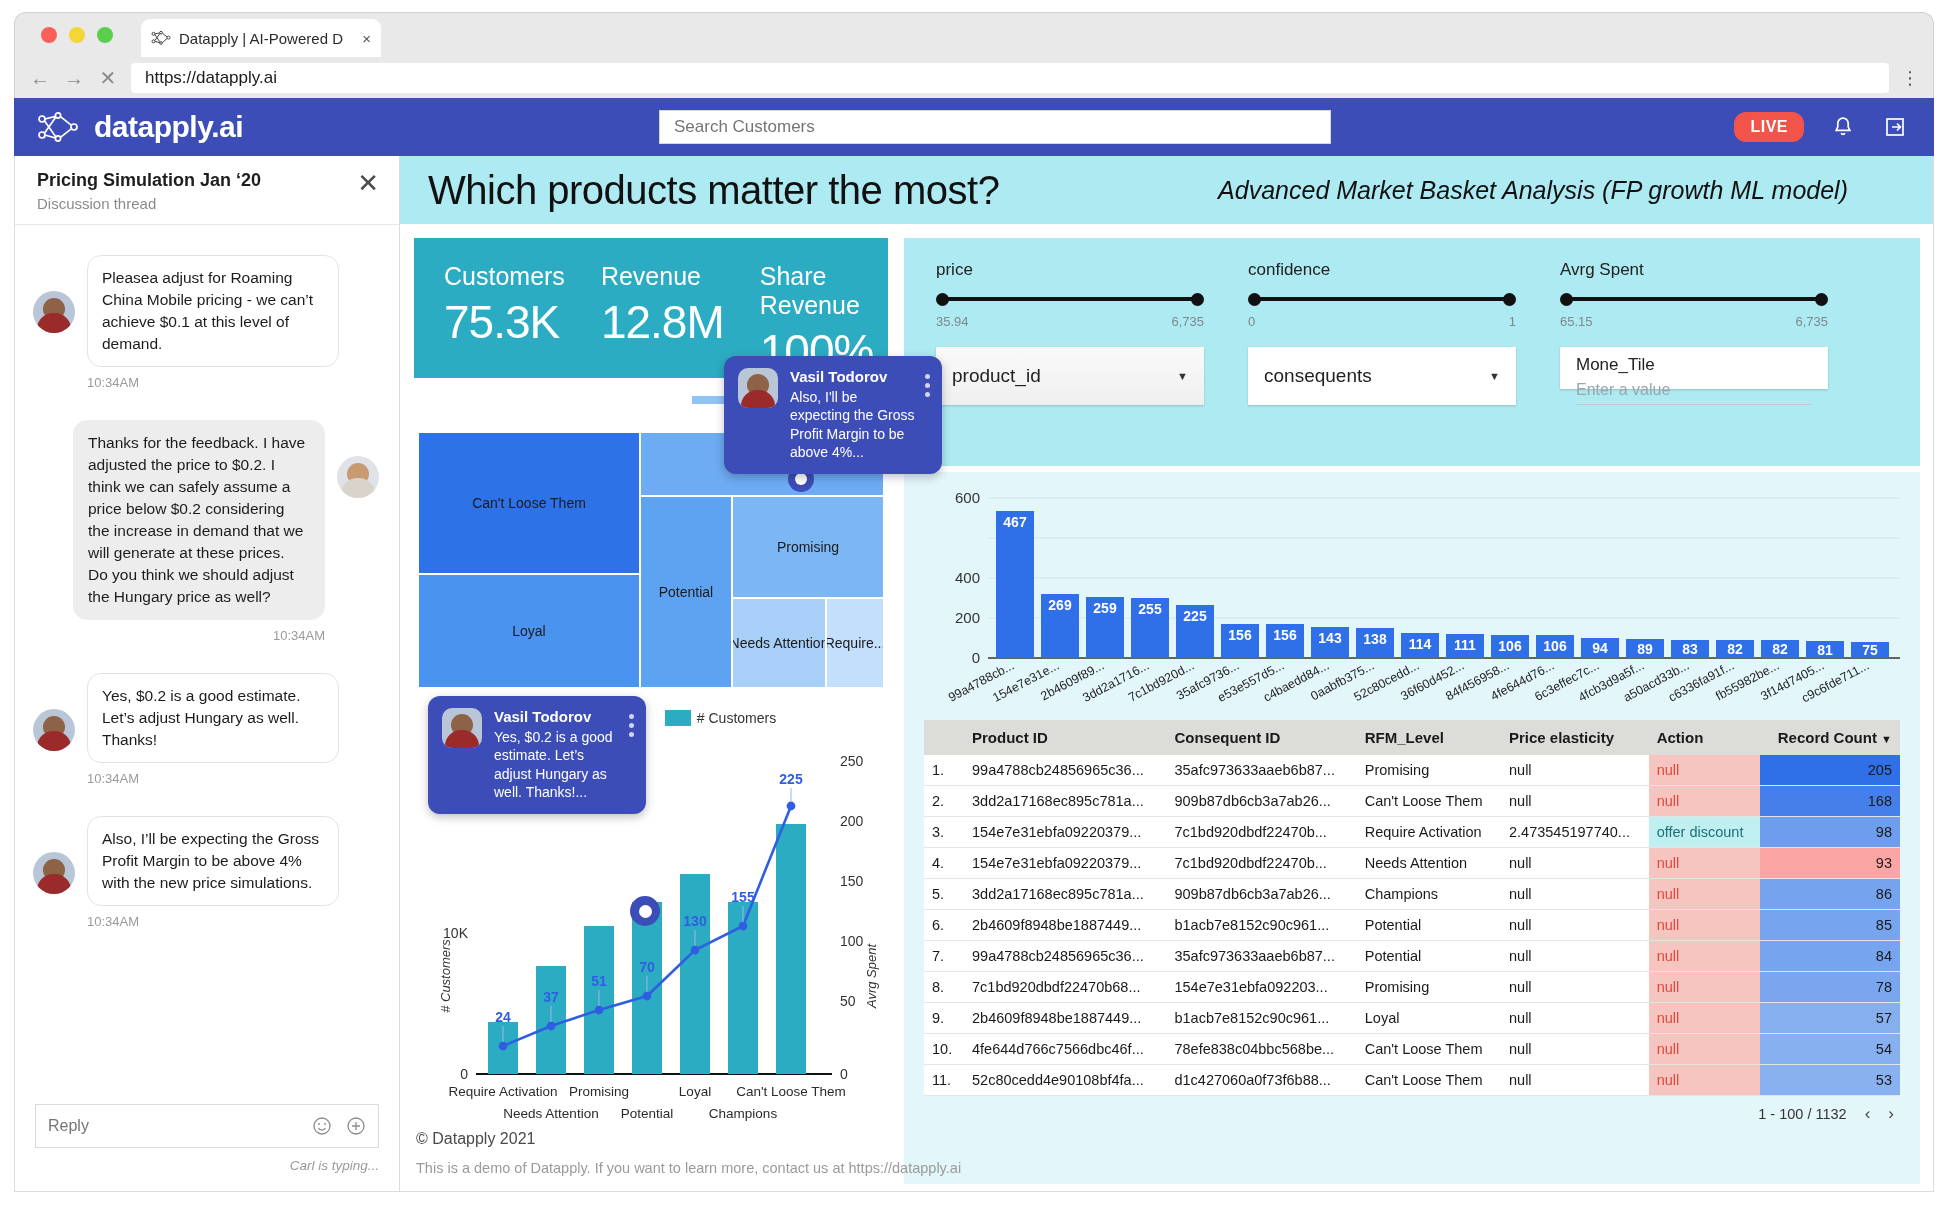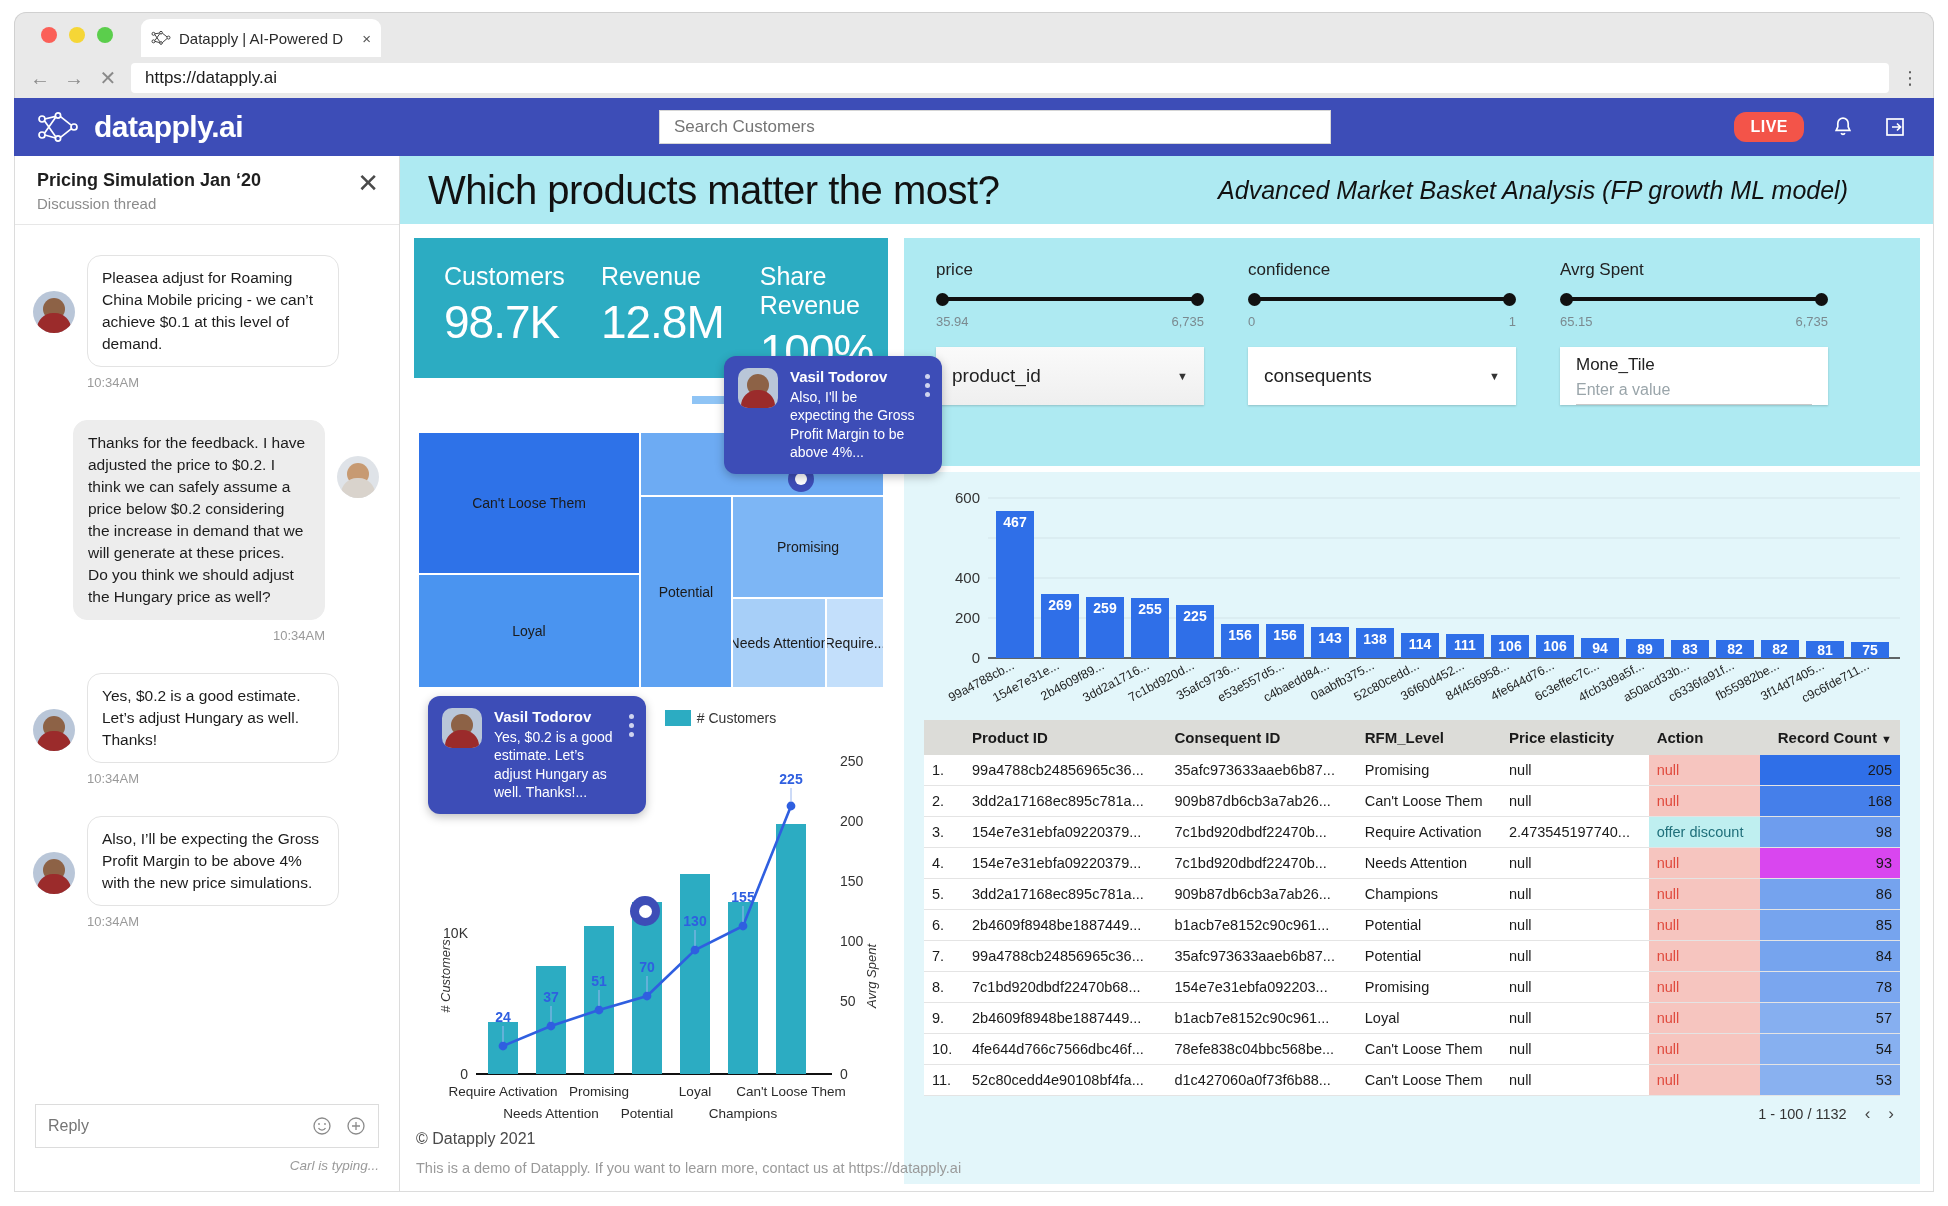--- a/index.html
+++ b/index.html
@@ -112,21 +112,21 @@
   .slider .knob { position:absolute; width:13px; height:13px; border-radius:50%; background:#111; top:1px; }
   .slider .knob.l { left:0; } .slider .knob.r { right:0; }
   .srange { display:flex; justify-content:space-between; font-size:13px; color:#7b8a90; }
   .select {
     margin-top:18px; height:58px; background:#fff; display:flex; align-items:center;
     padding:0 16px; font-size:19px; color:#222; position:relative;
     box-shadow:0 1px 2px rgba(0,0,0,0.18);
   }
   .select.grad { background:linear-gradient(180deg,#fafafa 0%,#efefef 100%); }
   .select .caret { position:absolute; right:16px; font-size:11px; color:#333; }
-  .textfield { margin-top:18px; height:58px; background:#fff; padding:8px 16px 0 16px; box-shadow:0 1px 2px rgba(0,0,0,0.18); }
+  .textfield { margin-top:18px; height:42px; background:#fff; padding:8px 16px 0 16px; box-shadow:0 1px 2px rgba(0,0,0,0.18); }
   .textfield .tlabel { font-size:17px; color:#222; }
   .textfield .tinput { margin-top:6px; font-size:16px; color:#9aa5aa; border-bottom:1px solid #c9c9c9; padding-bottom:5px; }
 
   
   .treemap-wrap { position:absolute; left:14px; top:240px; width:474px; height:300px; background:#fff; }
   .tm-scroll { position:absolute; right:6px; top:0; width:190px; height:8px; background:#cfe5fb; }
   .tm-scroll::after { content:''; position:absolute; left:0; top:0; width:72px; height:8px; background:#8fc4f5; }
   .tm-all { position:absolute; left:4px; top:14px; width:466px; height:22px; background:#c9c9c9;
             display:flex; align-items:center; justify-content:center; font-size:14px; font-weight:700; color:#111; }
   .tm { position:absolute; left:4px; top:36px; width:466px; height:256px; }
@@ -328,21 +328,21 @@
 
     <div class="banner">
       <h1>Which products matter the most?</h1>
       <span class="sub">Advanced Market Basket Analysis (FP growth ML model)</span>
     </div>
 
     <div class="kpi">
       <div class="kpi-inner">
         <div class="kpi-item">
           <div class="lbl">Customers</div>
-          <div class="val">98.7K</div>
+          <div class="val">75.3K</div>
         </div>
         <div class="kpi-item">
           <div class="lbl">Revenue</div>
           <div class="val">12.8M</div>
         </div>
         <div class="kpi-item">
           <div class="lbl">Share Revenue</div>
           <div class="val">100%</div>
         </div>
       </div>
@@ -651,21 +651,21 @@
                 <td class="action disc" style="background:#bfeff0">offer discount</td>
                 <td class="rec" style="background:rgb(110,157,238)">98</td>
               </tr>
               <tr>
                 <td class="idx">4.</td>
                 <td>154e7e31ebfa09220379...</td>
                 <td>7c1bd920dbdf22470b...</td>
                 <td>Needs Attention</td>
                 <td>null</td>
                 <td class="action" style="background:#f6c5bf">null</td>
-                <td class="rec" style="background:#d946ef">93</td>
+                <td class="rec" style="background:#fca5a5">93</td>
               </tr>
               <tr>
                 <td class="idx">5.</td>
                 <td>3dd2a17168ec895c781a...</td>
                 <td>909b87db6cb3a7ab26...</td>
                 <td>Champions</td>
                 <td>null</td>
                 <td class="action" style="background:#f6c5bf">null</td>
                 <td class="rec" style="background:rgb(117,163,238)">86</td>
               </tr>

